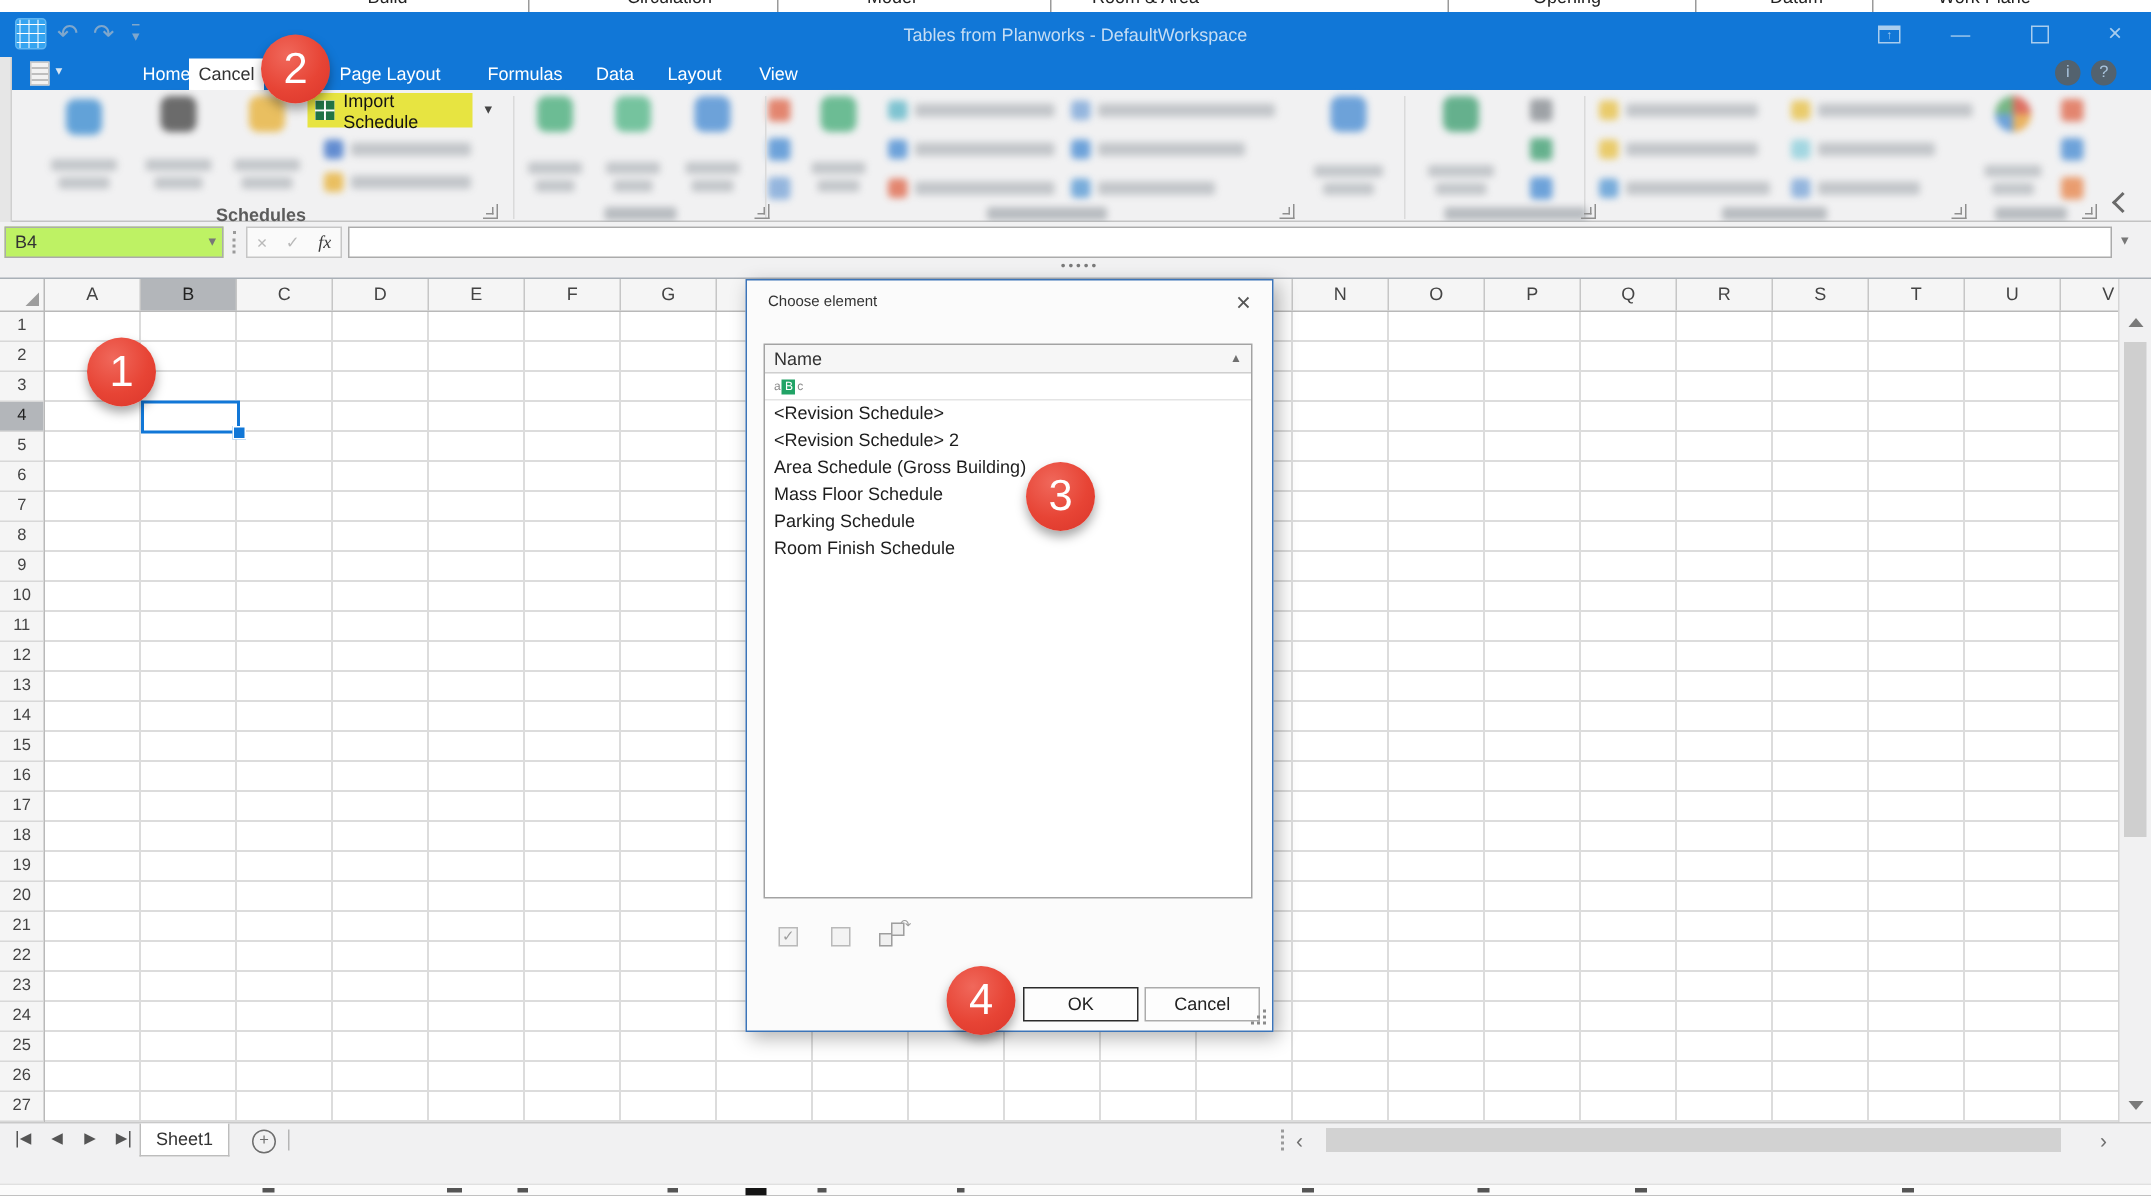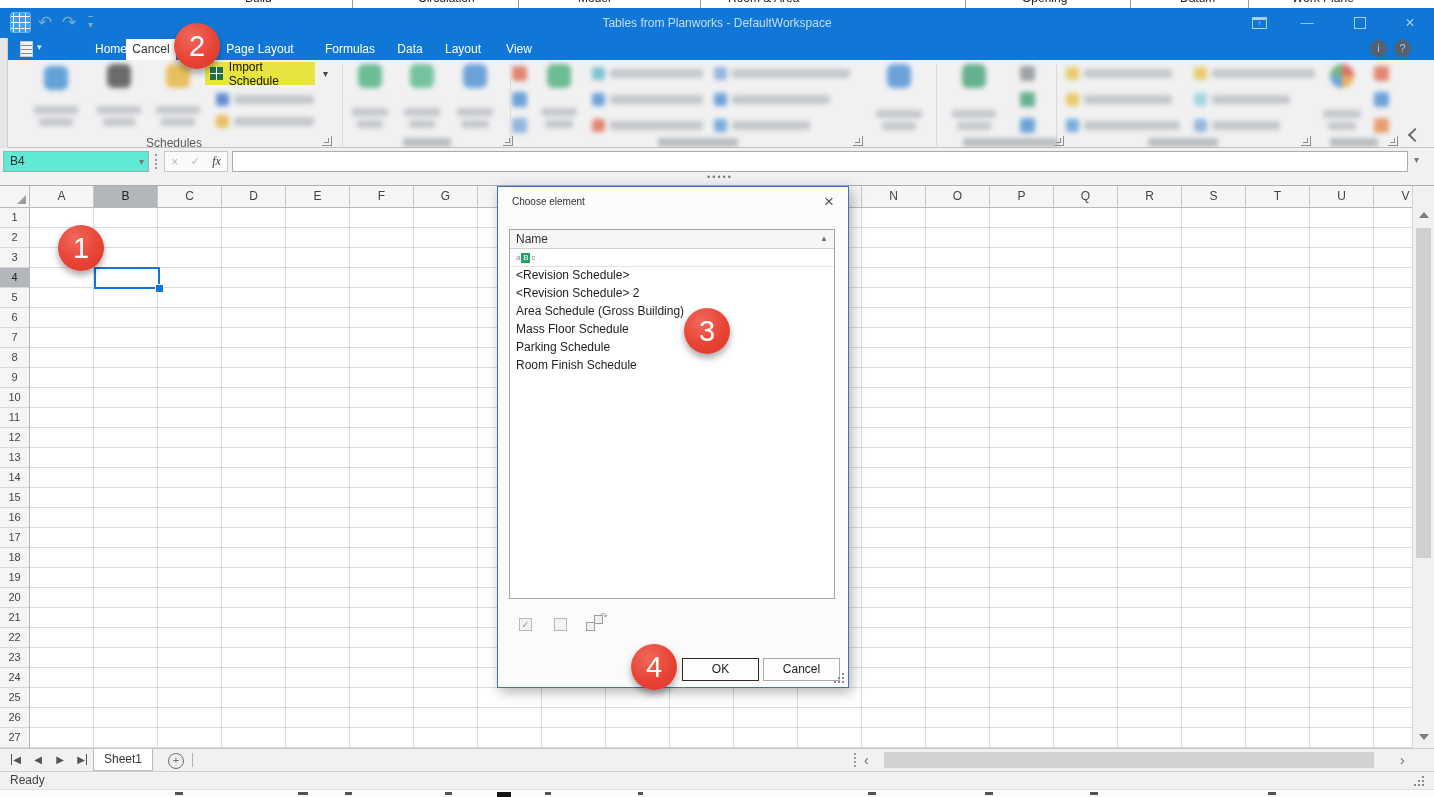--- a/index.html
+++ b/index.html
@@ -40,21 +40,21 @@
   .blurit{position:absolute;filter:blur(2.5px);opacity:.8;}
   .bbar{position:absolute;background:#9aa0a6;border-radius:2px;opacity:.65;}
   .chev{position:absolute;width:8px;height:8px;border-left:2px solid #6a6a6a;border-top:2px solid #6a6a6a;transform:rotate(45deg);}
   .importbtn{position:absolute;left:197px;top:2px;width:110px;height:23px;background:#e7e441;display:flex;align-items:center;cursor:pointer;}
   .impicon{width:13px;height:13px;margin:0 6px 0 5px;background:#217346;
      background-image:linear-gradient(#fff 1px,transparent 1px),linear-gradient(90deg,#fff 1px,transparent 1px);
      background-size:7px 7px;background-position:6px 6px;}
   .impdd{position:absolute;left:309px;top:2px;width:17px;height:23px;text-align:center;line-height:23px;color:#444;font-size:10px;}
   
   .fbararea{left:0;top:148px;width:1434px;height:38px;background:#f1f1f2;border-bottom:1px solid #a9b0b7;box-sizing:border-box;}
-  .namebox{position:absolute;left:3px;top:3px;width:146px;height:21px;background:#5eead4;border:1px solid #ababab;box-sizing:border-box;
+  .namebox{position:absolute;left:3px;top:3px;width:146px;height:21px;background:#bef264;border:1px solid #ababab;box-sizing:border-box;
            line-height:19px;padding-left:6px;}
   .nbdd{position:absolute;right:4px;top:0;color:#777;font-size:10px;line-height:19px;}
   .fxgroup{position:absolute;left:164px;top:3px;width:64px;height:21px;background:#fafafa;border:1px solid #c6c6c6;box-sizing:border-box;
            display:flex;align-items:center;justify-content:space-around;}
   .finput{position:absolute;left:232px;top:3px;width:1176px;height:21px;background:#fff;border:1px solid #ababab;box-sizing:border-box;}
   .splitdots{position:absolute;left:690px;top:24px;width:60px;text-align:center;color:#7a7a7a;font-size:9px;letter-spacing:2px;}
   
   .corner{left:0;top:186px;width:30px;height:22px;background:#f5f5f5;border-right:1px solid #b9b9b9;border-bottom:1px solid #b9b9b9;box-sizing:border-box;}
   .corner:after{content:"";position:absolute;right:3px;bottom:3px;border-left:9px solid transparent;border-bottom:9px solid #9d9d9d;}
   .colheads{left:30px;top:186px;width:1382px;height:22px;overflow:hidden;background:#f5f5f5;border-bottom:1px solid #b9b9b9;box-sizing:border-box;}
@@ -162,21 +162,21 @@
     <div class="helpcirc" style="left:1386px;">?</div>
   </div>
 
   <div class="abs leftsliver"></div>
   <div class="abs ribbon" id="ribbon-body">
     <div class="importbtn">
       <span class="impicon"></span>
       <span style="color:#141414;">Import Schedule</span>
     </div>
     <div class="impdd">▾</div>
-    <div class="grouplabel" style="left:8px;width:316px;">Schedules</div>
+    <div class="grouplabel" style="left:8px;width:316px;font-weight:bold;">Schedules</div>
     <div class="launcher" style="left:314px;"></div>
     <div class="chev" style="left:1402px;top:70px;transform:rotate(45deg) scaleY(-1);"></div>
   <div class="blurit" style="left: 20px; top: 4px; width: 56px; height: 66px;">
         <span style="position: absolute; left: 16px; top: 2px; width: 24px; height: 24px; border-radius: 6px; background: rgb(63, 143, 210);"></span>
         <span class="bbar" style="left: 5.6px; top: 42px; width: 44.8px; height: 8px;"></span>
         <span class="bbar" style="left: 11.2px; top: 54px; width: 33.6px; height: 8px;"></span>
       </div>
       <div class="blurit" style="left: 84px; top: 2px; width: 54px; height: 68px;">
         <span style="position: absolute; left: 15px; top: 2px; width: 24px; height: 24px; border-radius: 6px; background: rgb(74, 74, 74);"></span>
         <span class="bbar" style="left: 5.4px; top: 44px; width: 43.2px; height: 8px;"></span>
@@ -408,24 +408,20 @@
     <div class="navg" style="left:72px;"><span style="border-right:1px solid #555;padding-right:1px;">▶</span></div>
     <div class="sheettab">Sheet1</div>
     <div class="addsheet">+</div>
     <div style="position:absolute;left:192px;top:4px;height:14px;border-left:1px solid #b5b5b5;"></div>
     <div style="position:absolute;left:854px;top:4px;height:14px;border-left:2px dotted #9a9a9a;"></div>
     <div style="position:absolute;left:864px;top:1px;color:#6e6e6e;font-size:14px;line-height:20px;">‹</div>
     <div class="hsthumb"></div>
     <div style="position:absolute;left:1400px;top:1px;color:#6e6e6e;font-size:14px;line-height:20px;">›</div>
   </div>
 
-  <div class="abs statusbar">
-    <span>Ready</span>
-    <span class="grip" style="left:1422px;top:12px;"></span>
-  </div>
   <div class="abs bstrip" id="bottom-strip">
       <div style="position: absolute; left: 175px; top: 2px; width: 8px; height: 3px; background: rgb(85, 85, 85);"></div>
       <div style="position: absolute; left: 298px; top: 2px; width: 10px; height: 3px; background: rgb(85, 85, 85);"></div>
       <div style="position: absolute; left: 345px; top: 2px; width: 7px; height: 3px; background: rgb(85, 85, 85);"></div>
       <div style="position: absolute; left: 445px; top: 2px; width: 7px; height: 3px; background: rgb(85, 85, 85);"></div>
       <div style="position: absolute; left: 497px; top: 2px; width: 14px; height: 6px; background: rgb(21, 21, 21);"></div>
       <div style="position: absolute; left: 545px; top: 2px; width: 6px; height: 3px; background: rgb(85, 85, 85);"></div>
       <div style="position: absolute; left: 638px; top: 2px; width: 5px; height: 3px; background: rgb(85, 85, 85);"></div>
       <div style="position: absolute; left: 868px; top: 2px; width: 8px; height: 3px; background: rgb(85, 85, 85);"></div>
       <div style="position: absolute; left: 985px; top: 2px; width: 8px; height: 3px; background: rgb(85, 85, 85);"></div>

